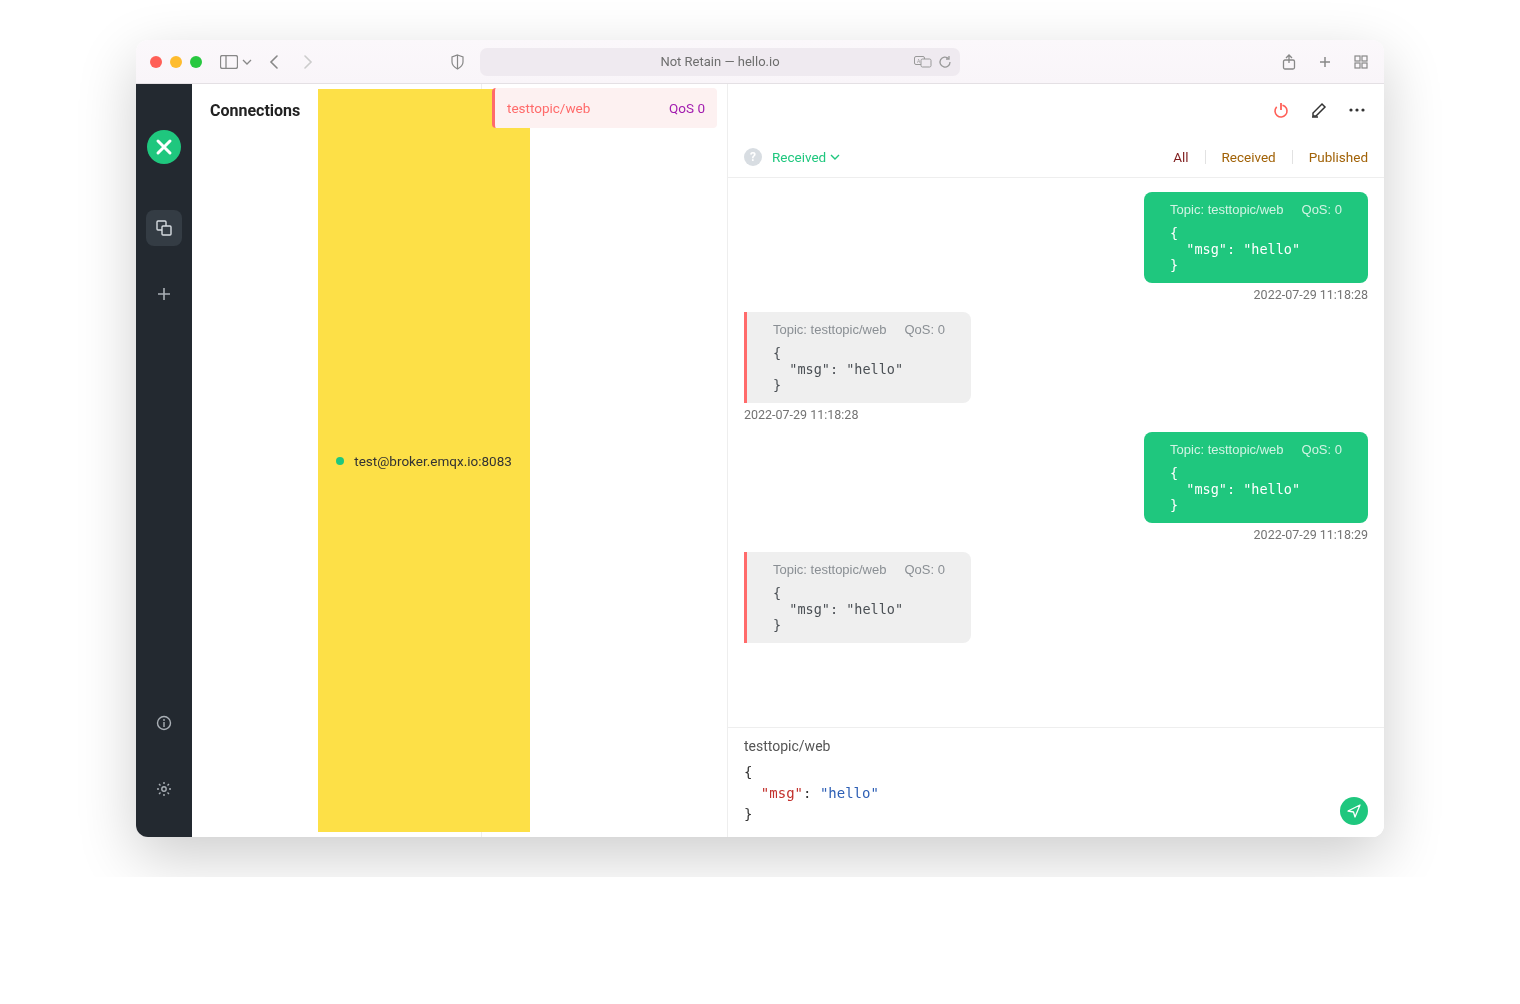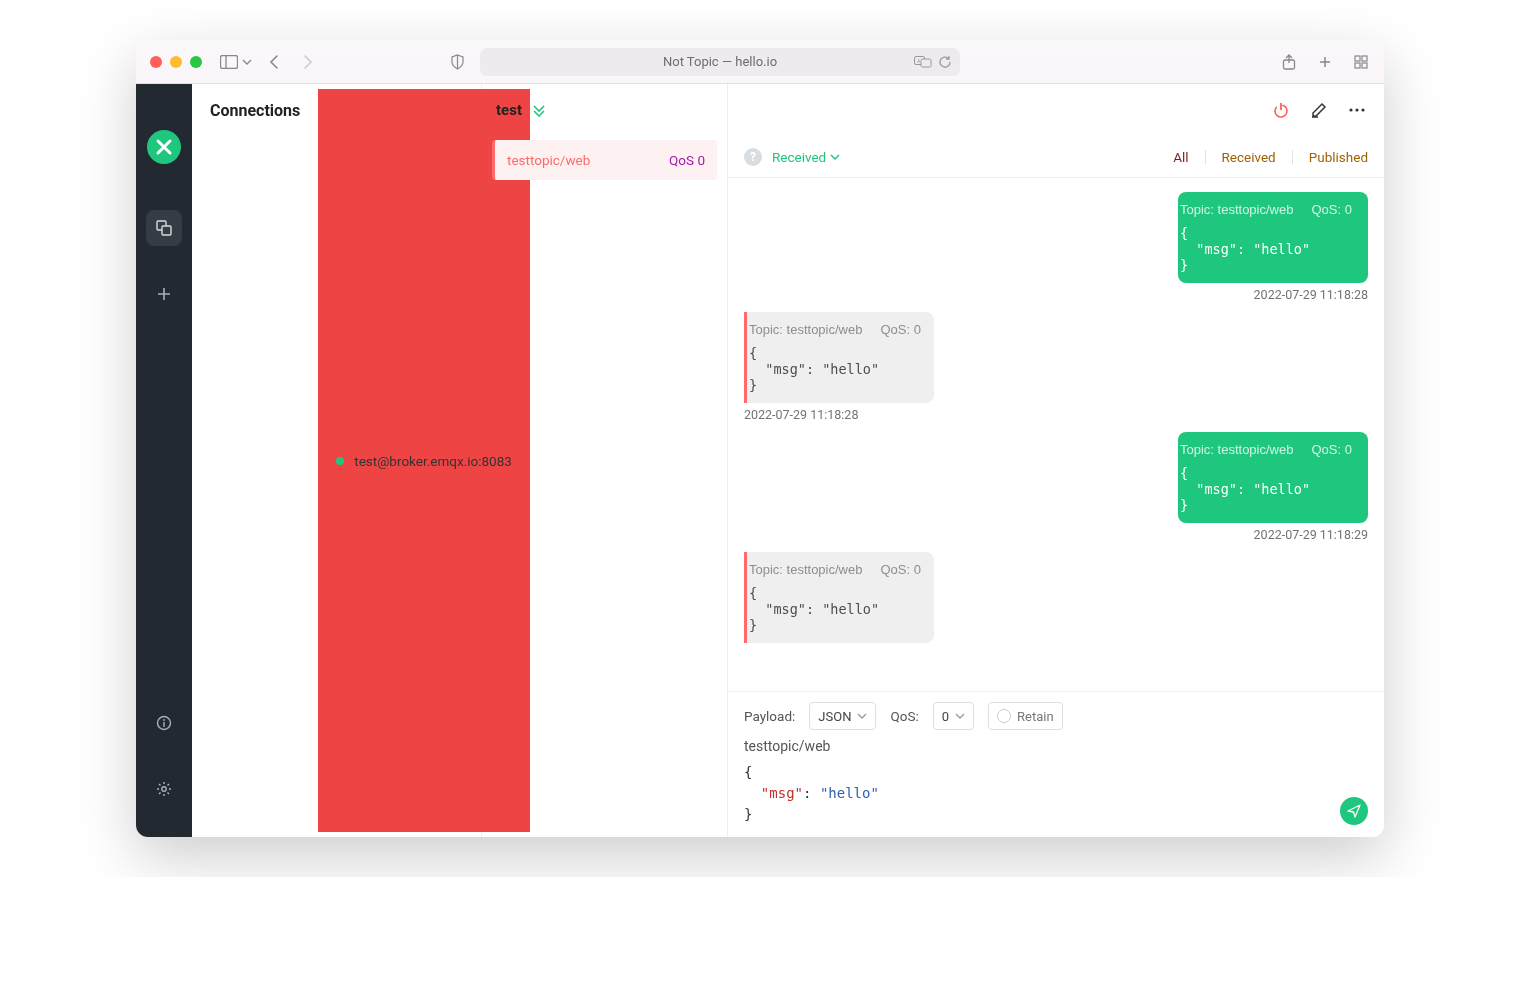--- a/index.html
+++ b/index.html
@@ -85,21 +85,21 @@
   border-right: 1px solid #eee;
   display:flex; flex-direction:row;
   background:#fff;
 }
 .side-header {
   height: 52px; display:flex; align-items:center; padding: 0 18px;
   font-weight: 700; font-size: 16px; color:#222;
 }
 .conn-item {
   margin: 5px 0; padding: 10px 18px;
-  background: #ef4444;
+  background: #fde047;
   display:flex; align-items:center; gap:10px;
   font-size: 13.5px; color:#333;
 }
 .status-dot { width:8px; height:8px; border-radius:50%; background:#1fc77e; }
 
 .mid {
   width: 246px;
   border-right: 1px solid #eee;
   display:flex; flex-direction:column;
 }
@@ -150,21 +150,21 @@
 .vdiv { width:1px; height:14px; background:#e2e2e2; }
 
 .messages {
   flex:1; overflow-y:auto; padding: 14px 16px; display:flex; flex-direction:column; gap:10px;
   background:#fff;
 }
 .msg-row { display:flex; flex-direction:column; max-width: 100%; }
 .msg-row.out { align-items:flex-end; }
 .msg-row.in { align-items:flex-start; }
 .bubble {
-  border-radius:8px; padding:10px 2px; font-size:13.5px; min-width: 190px;
+  border-radius:8px; padding:10px 26px; font-size:13.5px; min-width: 190px;
   font-family: ui-monospace, SFMono-Regular, Menlo, Consolas, monospace;
 }
 .bubble .meta { display:flex; gap:18px; margin-bottom:8px; font-family: -apple-system, sans-serif; font-size:13px; }
 .bubble.out { background:#1fc77e; color:#fff; }
 .bubble.out .meta { color: #d2f3e4; }
 .bubble.in { background:#efefef; color:#4a4f54; border-left:3px solid #ff6b6b; border-top-left-radius:0; border-bottom-left-radius:0; }
 .bubble.in .meta { color:#8a8f94; }
 .ts { font-size:12.5px; color:#737373; margin-top:4px; }
 
 .pubbar {
@@ -221,21 +221,21 @@
           </svg>
         </div>
     </div>
     <div class="addrbar">
       <span class="shield-left">
           <svg width="15" height="16" viewBox="0 0 15 16">
             <path d="M7.5 1 L13 3 V8 C13 12 7.5 15 7.5 15 C7.5 15 2 12 2 8 V3 Z" fill="none" stroke="#888" stroke-width="1.2"></path>
             <path d="M7.5 1 V15" stroke="#888" stroke-width="1.2"></path>
           </svg>
         </span>
-      <span><span>Not Topic — </span><span>hello.io</span></span>
+      <span><span>Not Retain — </span><span>hello.io</span></span>
       <span class="addr-right">
         <span>
             <svg width="18" height="12" viewBox="0 0 18 12">
               <rect x="0.5" y="0.5" width="10" height="8" rx="1.5" fill="none" stroke="#999"></rect>
               <rect x="7" y="3" width="10" height="8" rx="1.5" fill="#efeaf0" stroke="#999"></rect>
               <text x="3" y="6.5" font-size="5" fill="#999">A</text>
             </svg>
           </span>
         <span>
             <svg width="14" height="14" viewBox="0 0 14 14">
@@ -305,29 +305,20 @@
 
     <div class="side">
       <div class="side-header">Connections</div>
       <div class="conn-item">
         <span class="status-dot"></span>
         <span>test@broker.emqx.io:8083</span>
       </div>
     </div>
 
     <div class="mid">
-      <div class="mid-header">
-        <span class="conn-title">test</span>
-        <span class="chevs">
-            <svg width="14" height="14" viewBox="0 0 14 14">
-              <path d="M2 3 L7 8 L12 3 M2 8 L7 13 L12 8" fill="none" stroke="#1fc77e" stroke-width="1.6"></path>
-            </svg>
-          </span>
-        <div class="main-header-left" style="margin-left:auto"></div>
-      </div>
       <div class="sub-item">
         <span class="sub-topic">testtopic/web</span>
         <span class="sub-qos">QoS 0</span>
       </div>
     </div>
 
     <div class="main">
       <div class="main-header">
         <div class="main-header-left"></div>
         <span class="icon-btn danger">
@@ -418,40 +409,20 @@
                 <span>QoS: 0</span>
               </div>
             <pre style="font-family:inherit;white-space:pre">{
   "msg": "hello"
 }</pre>
           </div>
         </div>
       </div>
 
       <div class="pubbar">
-        <div class="pubrow1">
-          <span>Payload:</span>
-          <span class="mini-select">
-            <span>JSON</span>
-            <svg width="10" height="10" viewBox="0 0 10 10">
-                <path d="M1 3 L5 7 L9 3" fill="none" stroke="#999" stroke-width="1.3"></path>
-              </svg>
-          </span>
-          <span>QoS:</span>
-          <span class="mini-select">
-            <span>0</span>
-            <svg width="10" height="10" viewBox="0 0 10 10">
-                <path d="M1 3 L5 7 L9 3" fill="none" stroke="#999" stroke-width="1.3"></path>
-              </svg>
-          </span>
-          <span class="mini-select retain-chk">
-            <span class="retain-circle"></span>
-            <span>Retain</span>
-          </span>
-        </div>
         <div class="pub-topic">testtopic/web</div>
         <div class="pub-json">{<br>&nbsp;&nbsp;<span class="jk">"msg"</span>: <span class="jv">"hello"</span><br>}</div>
         <div class="send-btn">
           <svg width="14" height="14" viewBox="0 0 14 14">
               <path d="M1 7 L13 1 L8 13 L6.5 8 Z" fill="none" stroke="#fff" stroke-width="1.3" stroke-linejoin="round"></path>
             </svg>
         </div>
       </div>
     </div>
   </div>

